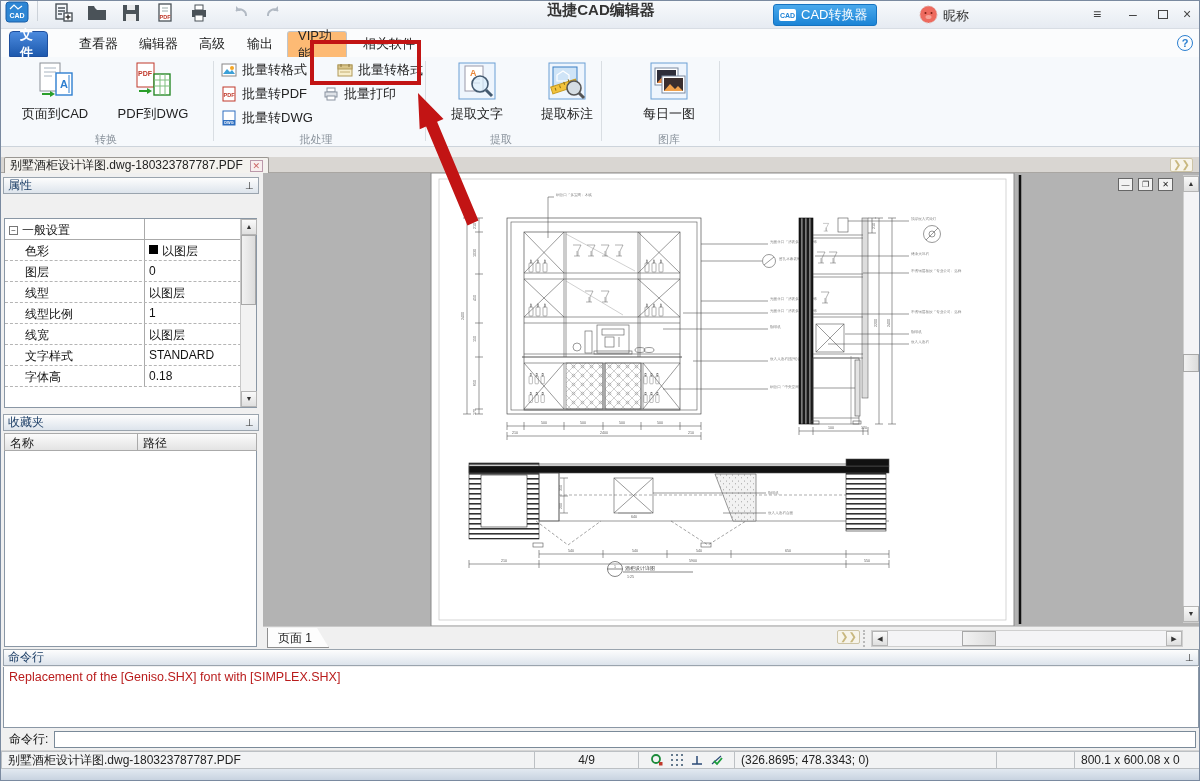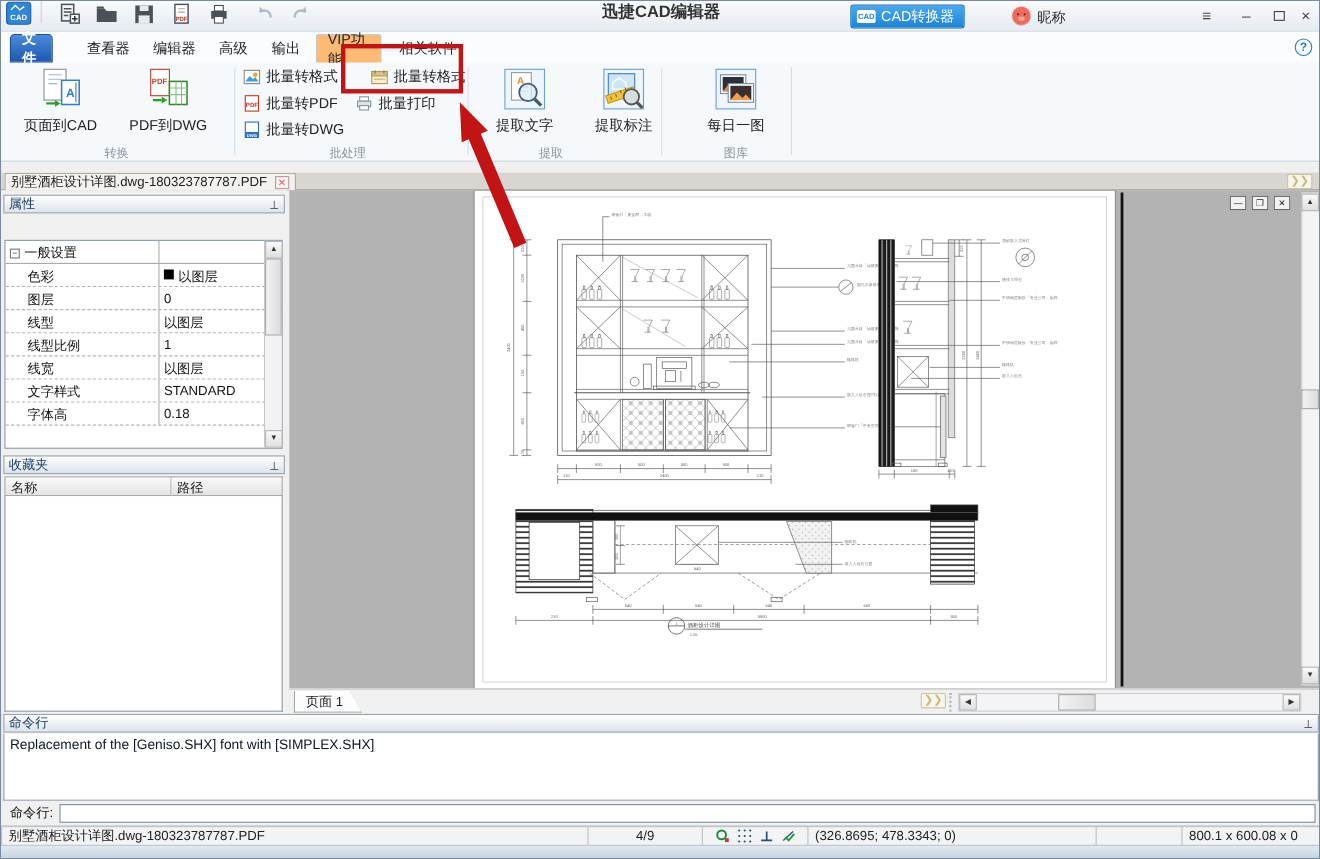--- a/index.html
+++ b/index.html
@@ -50,36 +50,36 @@
   .prow .pv{flex:1;padding:3px 4px 0 4px;display:flex;align-items:flex-start;gap:4px;}
   .prow.ghead{border-bottom:1px solid #aaa;}
   .prow.ghead .pl{padding-left:4px;width:140px;display:flex;gap:4px;align-items:center;font-weight:normal;}
   .minus{width:9px;height:9px;border:1px solid #777;font-size:8px;line-height:7px;text-align:center;color:#333;background:#fff;}
   .swatch{width:9px;height:9px;background:#000;margin-top:2px;}
   .gridsb{position:absolute;right:0;top:0;bottom:0;width:16px;background:#f2f2f2;border-left:1px solid #c8c8c8;}
   .sbarr{position:absolute;left:0;width:16px;height:16px;background:linear-gradient(#fafafa,#dfdfdf);border:1px solid #b5b5b5;font-size:7px;text-align:center;line-height:14px;color:#333;cursor:pointer;}
   .sbthumb{position:absolute;left:0px;width:15px;background:linear-gradient(90deg,#f2f2f2,#dcdcdc);border:1px solid #a8a8a8;cursor:pointer;}
   .favcols{position:absolute;left:3px;top:260px;width:253px;height:18px;display:flex;}
   .favcols div{background:linear-gradient(#fbfbfb,#e3e3e3);border:1px solid #aaa;border-left:none;font-size:12px;color:#222;padding:1px 5px;}
-  .favcols div:first-child{border-left:1px solid #aaa;width:152px;}
+  .favcols div:first-child{border-left:1px solid #aaa;width:134px;}
   .favcols div:last-child{flex:1;}
   .favbody{position:absolute;left:3px;top:278px;width:253px;height:196px;background:#fff;border:1px solid #8a97a5;border-top:none;}
   
   .canvas{position:absolute;left:262px;top:172px;width:938px;height:453px;background:#b3b3b3;overflow:hidden;}
   .mdibtns{position:absolute;right:28px;top:5px;display:flex;gap:5px;z-index:5;}
   .mdib{width:15px;height:13px;background:#f2f2f2;border:1px solid #666;font-size:8px;line-height:11px;text-align:center;color:#222;cursor:pointer;}
   .vscroll{position:absolute;right:1px;top:2px;width:17px;height:448px;background:#f4f4f6;border:1px solid #cfcfcf;}
   .canvas-bottom{position:absolute;left:262px;top:625px;width:938px;height:23px;background:#f0f0f0;border-top:1px solid #c9c9c9;}
   .pagetab{position:absolute;left:4px;top:1px;height:20px;padding:2px 16px 0 10px;background:#fdfdfd;border:1px solid #8f8f8f;border-top:none;font-size:12px;color:#222;clip-path:polygon(0 0,calc(100% - 12px) 0,100% 100%,0 100%);cursor:pointer;}
   .hscroll{position:absolute;left:608px;top:3px;width:312px;height:17px;background:#f4f4f6;border:1px solid #cfcfcf;}
   .hsb-arr{position:absolute;top:0;width:16px;height:15px;background:linear-gradient(#fafafa,#dfdfdf);border:1px solid #b5b5b5;font-size:7px;text-align:center;line-height:13px;color:#333;cursor:pointer;}
   .dotsep{position:absolute;left:600px;top:3px;width:3px;height:17px;border-left:2px dotted #b9b9b9;}
   
   .cmdhead{position:absolute;left:2px;top:648px;width:1196px;height:17px;background:linear-gradient(#fdfdfd,#dde4ec);border:1px solid #9aa4ae;font-size:12px;color:#1c3e66;padding:1px 4px;display:flex;align-items:center;}
-  .cmdout{position:absolute;left:2px;top:666px;width:1196px;height:61px;background:#fff;border:1px solid #8a97a5;border-top:none;font-size:12.5px;color:#0f172a;padding:3px 5px;}
+  .cmdout{position:absolute;left:2px;top:666px;width:1196px;height:61px;background:#fff;border:1px solid #8a97a5;border-top:none;font-size:12.5px;color:#b91c1c;padding:3px 5px;}
   .cmdrow{position:absolute;left:0;top:727px;width:1200px;height:22px;background:#f0f0f0;display:flex;align-items:center;}
   .cmdrow label{font-size:12px;color:#111;margin:0 6px 0 8px;}
   .cmdrow input{flex:1;height:17px;margin-right:5px;border:1px solid #7a8a99;font-size:12px;padding:0 3px;background:#fff;}
   
   .statusbar{position:absolute;left:0;top:749px;width:1200px;height:19px;background:#f2f3f4;border-top:1px solid #d5d5d5;display:flex;font-size:12px;color:#222;}
   .scell{border:1px solid #bcc0c4;border-left:none;padding:1px 6px;white-space:nowrap;overflow:hidden;display:flex;align-items:center;}
   .scell:first-child{border-left:1px solid #bcc0c4;}
   .bottomstrip{position:absolute;left:0;top:768px;width:1200px;height:13px;background:linear-gradient(#e2e9f1,#c3cfdd);}
   svg text{font-family:"Liberation Sans","DejaVu Sans",sans-serif;}
   .t{font-size:3.6px;fill:#828282;}

